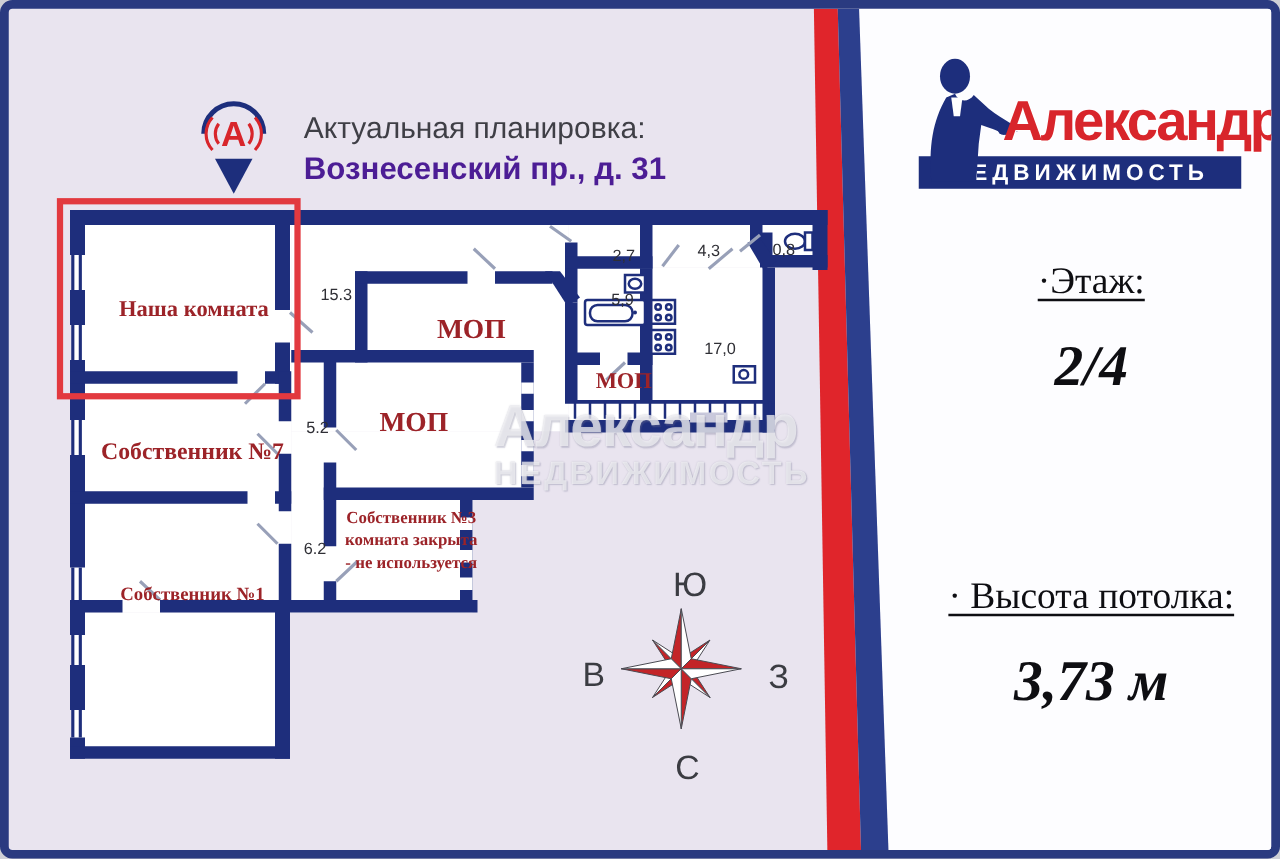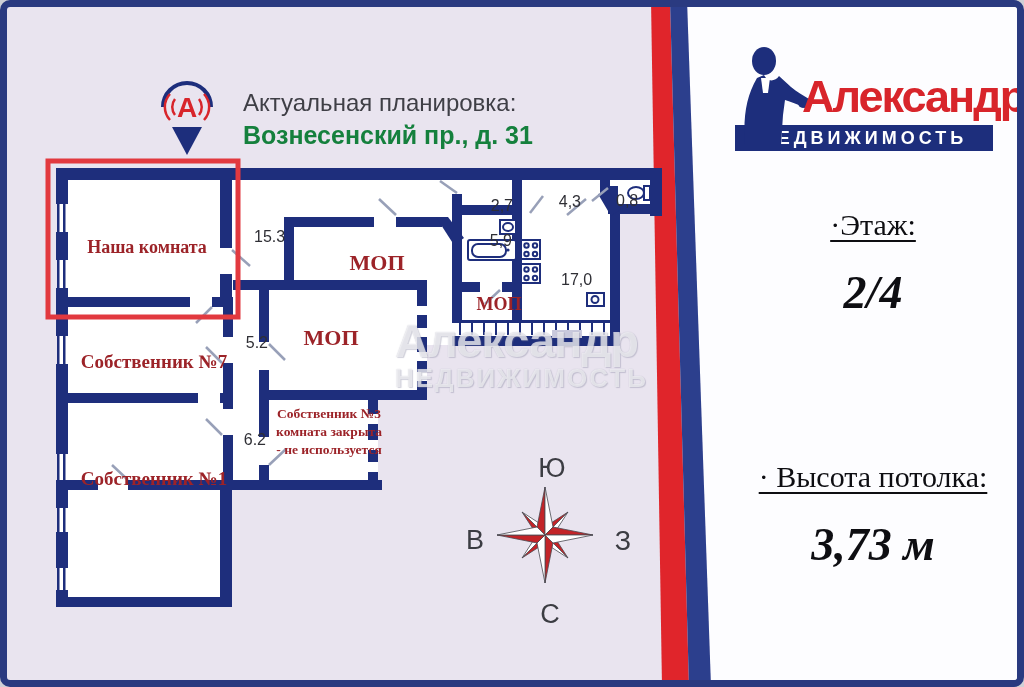--- a/index.html
+++ b/index.html
@@ -5,35 +5,35 @@
   html,body{margin:0;padding:0;background:#cfd0d6;}
   .page{
     position:relative; width:1024px; height:687px; box-sizing:border-box;
     background:#e9e4ef; border:7px solid #2a3a80; border-radius:10px; overflow:hidden;
     font-family:"Liberation Sans", sans-serif;
   }
   .abs{position:absolute;}
   svg{display:block;}
   
   .hdr-text{left:236px; top:80px; color:#3f3f46; font-size:24px; line-height:1.35;}
-  .hdr-text .l2{color:#15803d; font-weight:bold; font-size:25px;}
+  .hdr-text .l2{color:#4c1d95; font-weight:bold; font-size:25px;}
   
   .brand-name{left:795px; top:64px; width:222px; text-align:center; color:#d8252b;
     font-weight:bold; font-size:45px; letter-spacing:-2px; z-index:6;
     text-shadow:1px 1px 0 #fff;}
   .brand-band{left:728px; top:118px; width:258px; height:26px; background:#1d2e7c;
     color:#ffffff; font-weight:bold; font-size:18px; letter-spacing:4px;
     text-align:center; line-height:26px; z-index:5;}
   
   .info-block{left:716px; width:300px; text-align:center; font-family:"Liberation Serif", serif; color:#0e0e12; z-index:4;}
   .info-label{font-size:30px; text-decoration:underline; text-underline-offset:5px; text-decoration-thickness:2px;margin-top:43px;}
   .info-value{font-size:46px; font-weight:bold; font-style:italic; margin-top:24px;}
   
   .room-lbl{font-family:"Liberation Serif", serif; font-weight:bold; color:#9c2328; text-align:center; z-index:3;}
-  .num-lbl{font-size:16px; color:#2f2f35; text-align:right; z-index:3;}
+  .num-lbl{font-size:13px; color:#2f2f35; text-align:center; z-index:3;}
   .compass-lbl{font-size:27px; color:#3b3c42; text-align:center; z-index:3; width:40px;}
   
   .watermark{left:388px; top:310px; width:242px; text-align:center; z-index:2;
     color:rgba(255,255,255,0.66); font-weight:bold;
     text-shadow:0 0 1px rgba(130,130,155,.45), 1px 1px 1px rgba(120,120,150,.3);}
   .watermark .w1{font-size:47px; letter-spacing:-1px; line-height:1.0;}
   .watermark .w2{font-size:26px; letter-spacing:2px; line-height:1.1;}
 </style>
 </head>
 <body>
@@ -257,23 +257,23 @@
     <div class="info-label">·Этаж:</div>
     <div class="info-value">2/4</div>
   </div>
   <div class="abs info-block" style="top:286px;">
   </div>
   <div class="abs info-block" style="top:410px;">
     <div class="info-label">· Высота потолка: </div>
     <div class="info-value">3,73 м</div>
   </div>
 
-  <div class="abs room-lbl" style="left:72px;top:230px;width:136px;font-size:18px;">Наша комната</div>
+  <div class="abs room-lbl" style="left:72px;top:230px;width:136px;font-size:18px;text-align:right;">Наша комната</div>
   <div class="abs room-lbl" style="left:72px;top:344px;width:150px;font-size:19px;">Собственник №7</div>
-  <div class="abs room-lbl" style="left:72px;top:461px;width:150px;font-size:19px;">Собственник №1</div>
+  <div class="abs room-lbl" style="left:72px;top:461px;width:150px;font-size:15px;">Собственник №1</div>
   <div class="abs room-lbl" style="left:342px;top:243px;width:56px;font-size:22px;">МОП</div>
   <div class="abs room-lbl" style="left:296px;top:318px;width:56px;font-size:22px;">МОП</div>
   <div class="abs room-lbl" style="left:466px;top:287px;width:52px;font-size:18px;">МОП</div>
   <div class="abs room-lbl" style="left:260px;top:398px;width:124px;font-size:13.5px;line-height:1.35;">
     <div>Собственник №3</div>
     <div>комната закрыта</div>
     <div>- не используется</div>
   </div>
 
   <div class="abs num-lbl" style="left:247px;top:221px;width:30px;">15.3</div>

